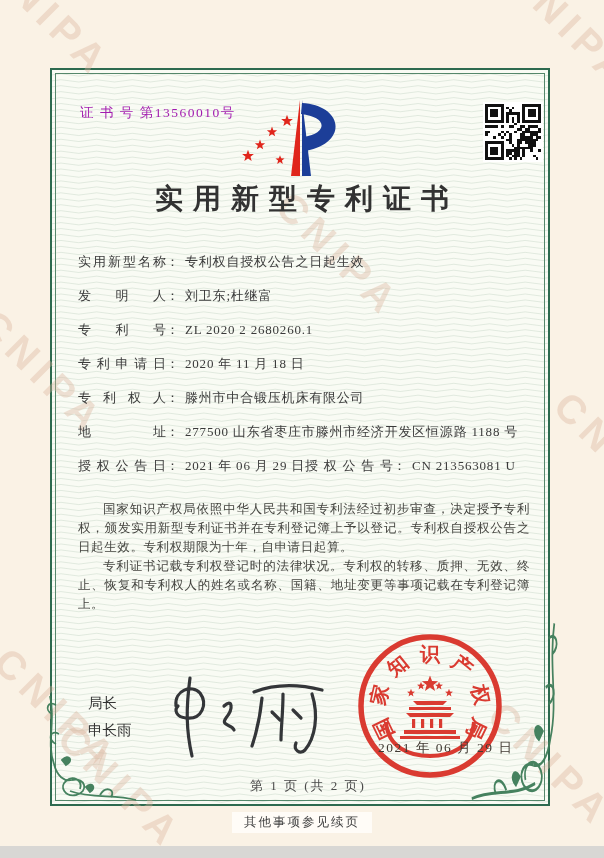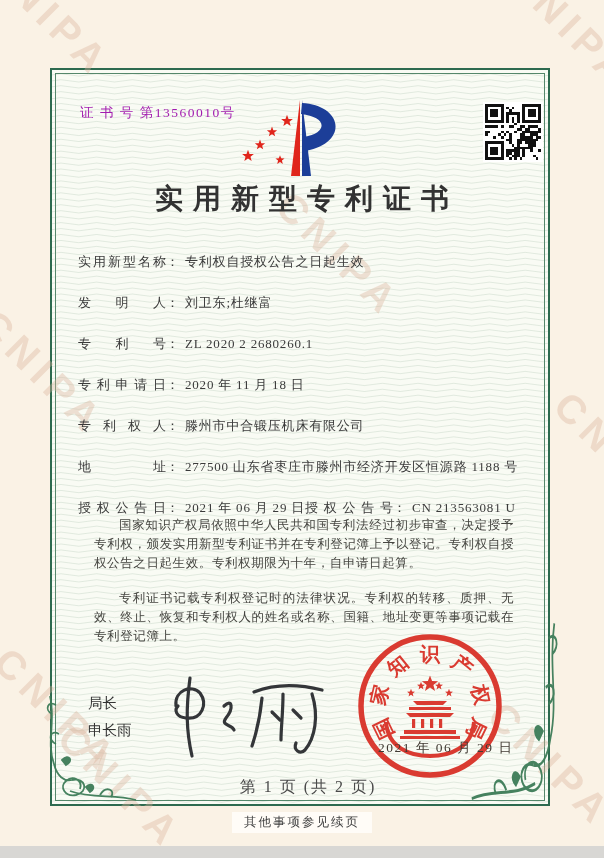--- a/index.html
+++ b/index.html
@@ -26,33 +26,33 @@
   .waves{position:absolute;inset:0;width:100%;height:100%;}
   
   .content{position:absolute;inset:0;z-index:3;}
   .certno{position:absolute;left:80px;top:104px;font-size:13.5px;letter-spacing:1.5px;color:#a21caf;}
   .logo{position:absolute;left:238px;top:88px;}
   .qr{position:absolute;left:483px;top:102px;width:60px;height:60px;background:#fff;padding:2px;box-sizing:border-box;}
   .title{
     position:absolute;left:0;right:0;top:180px;text-align:center;
     font-size:28px;font-weight:700;letter-spacing:10px;color:#323232;text-indent:10px;
   }
-  .fields{position:absolute;left:78px;top:253px;width:452px;display:flex;flex-direction:column;gap:24px;}
+  .fields{position:absolute;left:78px;top:253px;width:452px;display:flex;flex-direction:column;gap:17px;}
   .frow{display:flex;align-items:baseline;font-size:13px;line-height:17px;color:#3a3a3a;}
   .flabel{display:inline-block;width:88px;text-align:justify;text-align-last:justify;}
   .fcolon{margin-right:6px;}
   .fvalue{letter-spacing:0.8px;}
   .pair2{display:flex;align-items:center;}
   .paras{position:absolute;left:78px;top:500px;width:452px;font-size:12.5px;line-height:19px;color:#454540;letter-spacing:0.6px;text-align:justify;}
-  .paras p{margin:16px;text-indent:2em;font-family:Liberation Serif, serif;}
+  .paras p{margin:0;text-indent:2em;font-family:Liberation Serif, serif;}
   .director{position:absolute;left:88px;top:690px;font-size:14.5px;line-height:27px;color:#333;font-family:"Liberation Sans",sans-serif;}
   .sig{position:absolute;left:162px;top:668px;}
   .sealwrap{position:absolute;left:352px;top:628px;}
   .sealdate{position:absolute;left:378px;top:739px;font-size:13.5px;letter-spacing:1.5px;color:#403a33;z-index:4;}
-  .pageno{position:absolute;left:0;right:0;top:777px;text-align:center;font-size:16px;letter-spacing:2px;color:#4a4a4a;margin-left:12px;}
+  .pageno{position:absolute;left:0;right:0;top:777px;text-align:center;font-size:13px;letter-spacing:2px;color:#4a4a4a;margin-left:12px;}
   .note{
     position:absolute;left:50%;top:812px;transform:translateX(-50%);
     font-size:12.5px;letter-spacing:2px;color:#3f3f3f;
     background:rgba(255,253,248,0.9);padding:2px 12px;z-index:3;
   }
   .flourish{position:absolute;z-index:3;}
   .fl-left{left:42px;top:694px;}
   .fl-right{left:466px;top:620px;transform:scaleX(-1);}
   .scan-edge{position:absolute;left:0;right:0;bottom:0;height:12px;background:#d8d7d4;z-index:5;}
 </style>

